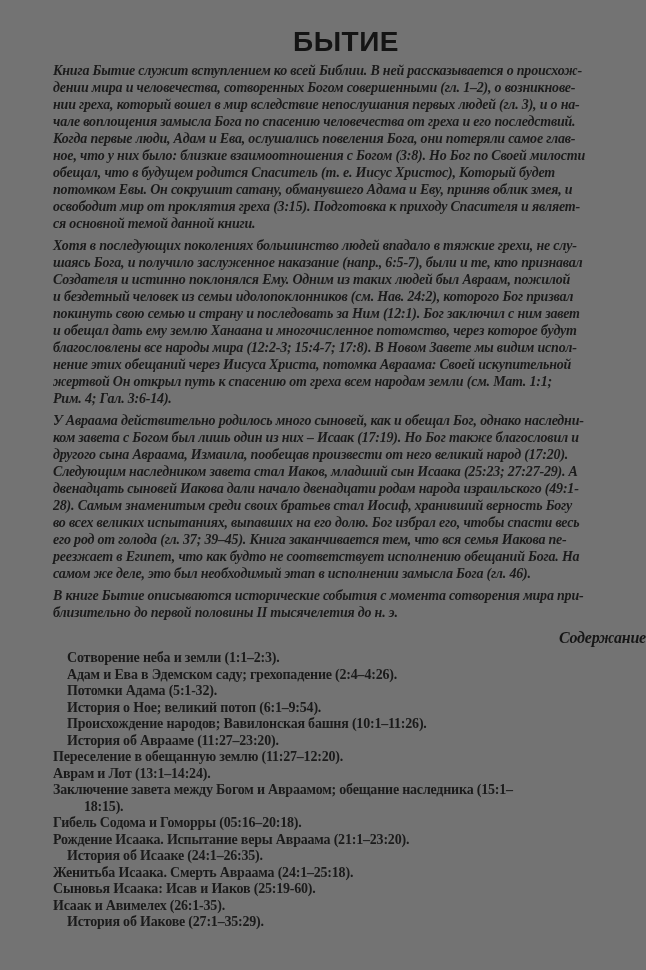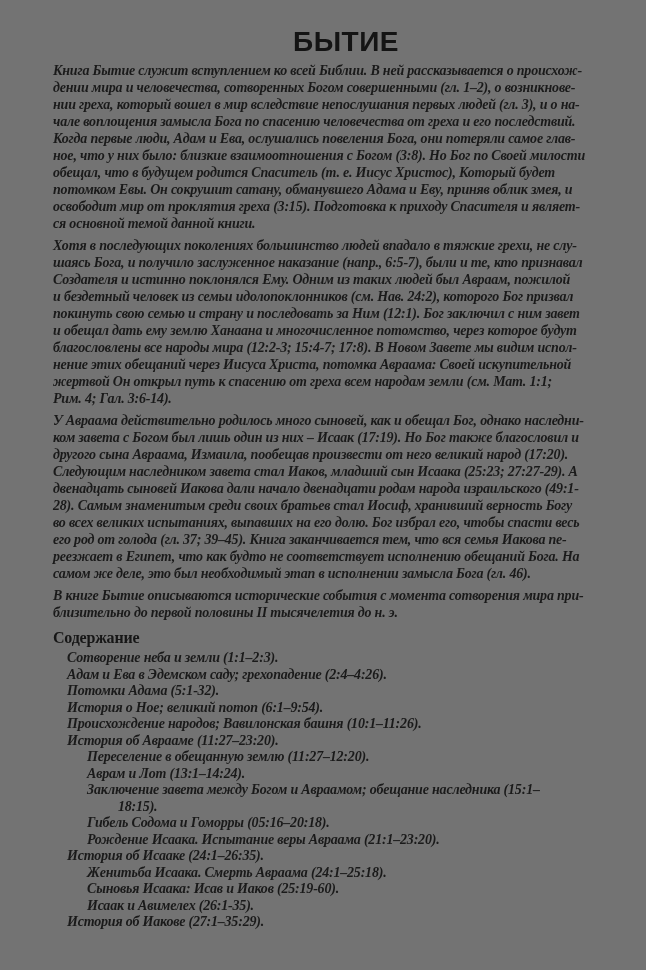--- a/index.html
+++ b/index.html
@@ -28,38 +28,39 @@
     font-style:italic;
     font-weight:600;
     font-size:14px;
     line-height:17px;
     letter-spacing:-0.2px;
     color:#1a1a1a;
     white-space:pre;
   }
   .para.first { margin-top:3px; }
   .toc-heading {
-    margin:7px 9px 0 0;
+    margin:7px 0 0 0;
+    font-style:italic;
     font-weight:700;
     font-size:16px; line-height:20px;
     letter-spacing:-0.2px;
     color:#161616;
+    text-align:right;
   }
   .toc { margin-top:2px; }
   .toc-item {
-    font-style:italic;
     font-weight:600;
     font-size:14px;
     line-height:16.5px;
     letter-spacing:-0.2px;
     color:#1a1a1a;
     white-space:pre;
   }
   .toc-item.l1 { margin-left:14px; }
-  .toc-item.l2 { margin-left:34px; }
+  .toc-item.l2 { }
   .toc-item.hang { padding-left:31px; text-indent:-31px; white-space:pre-line; width:500px; }
 </style>
 </head>
 <body>
 
 <div class="page">
   <h1 class="title">БЫТИЕ</h1>
 
   <p class="para first">Книга Бытие служит вступлением ко всей Библии. В ней рассказывается о происхож-
 дении мира и человечества, сотворенных Богом совершенными (гл. 1–2), о возникнове-

